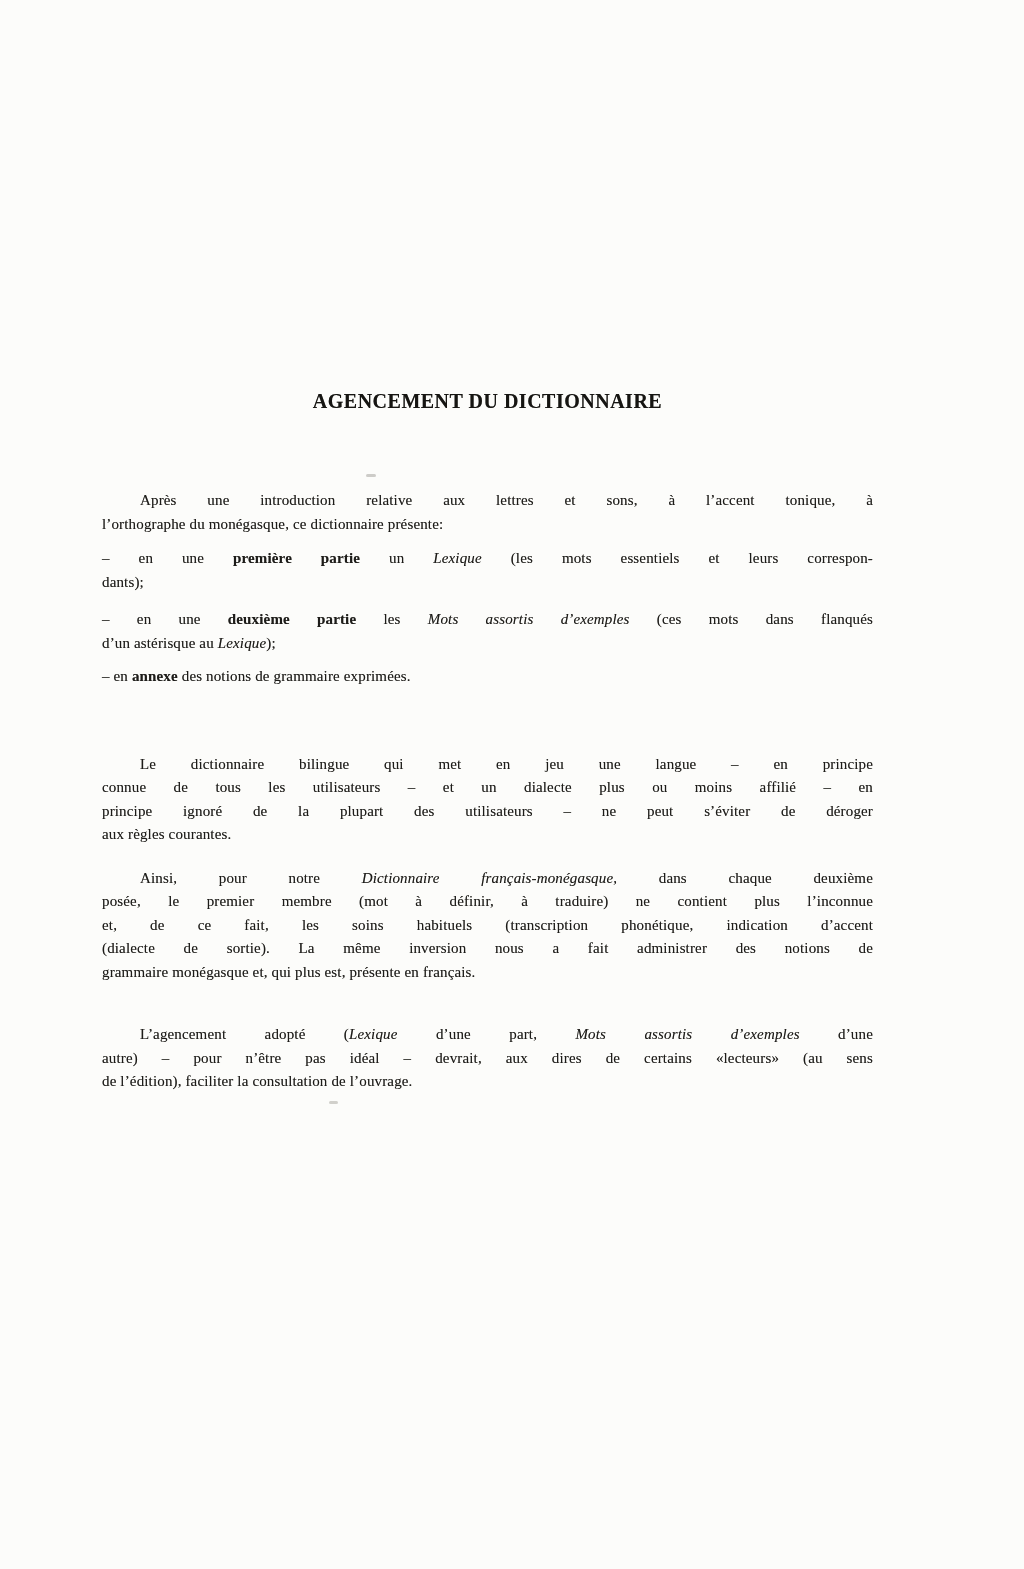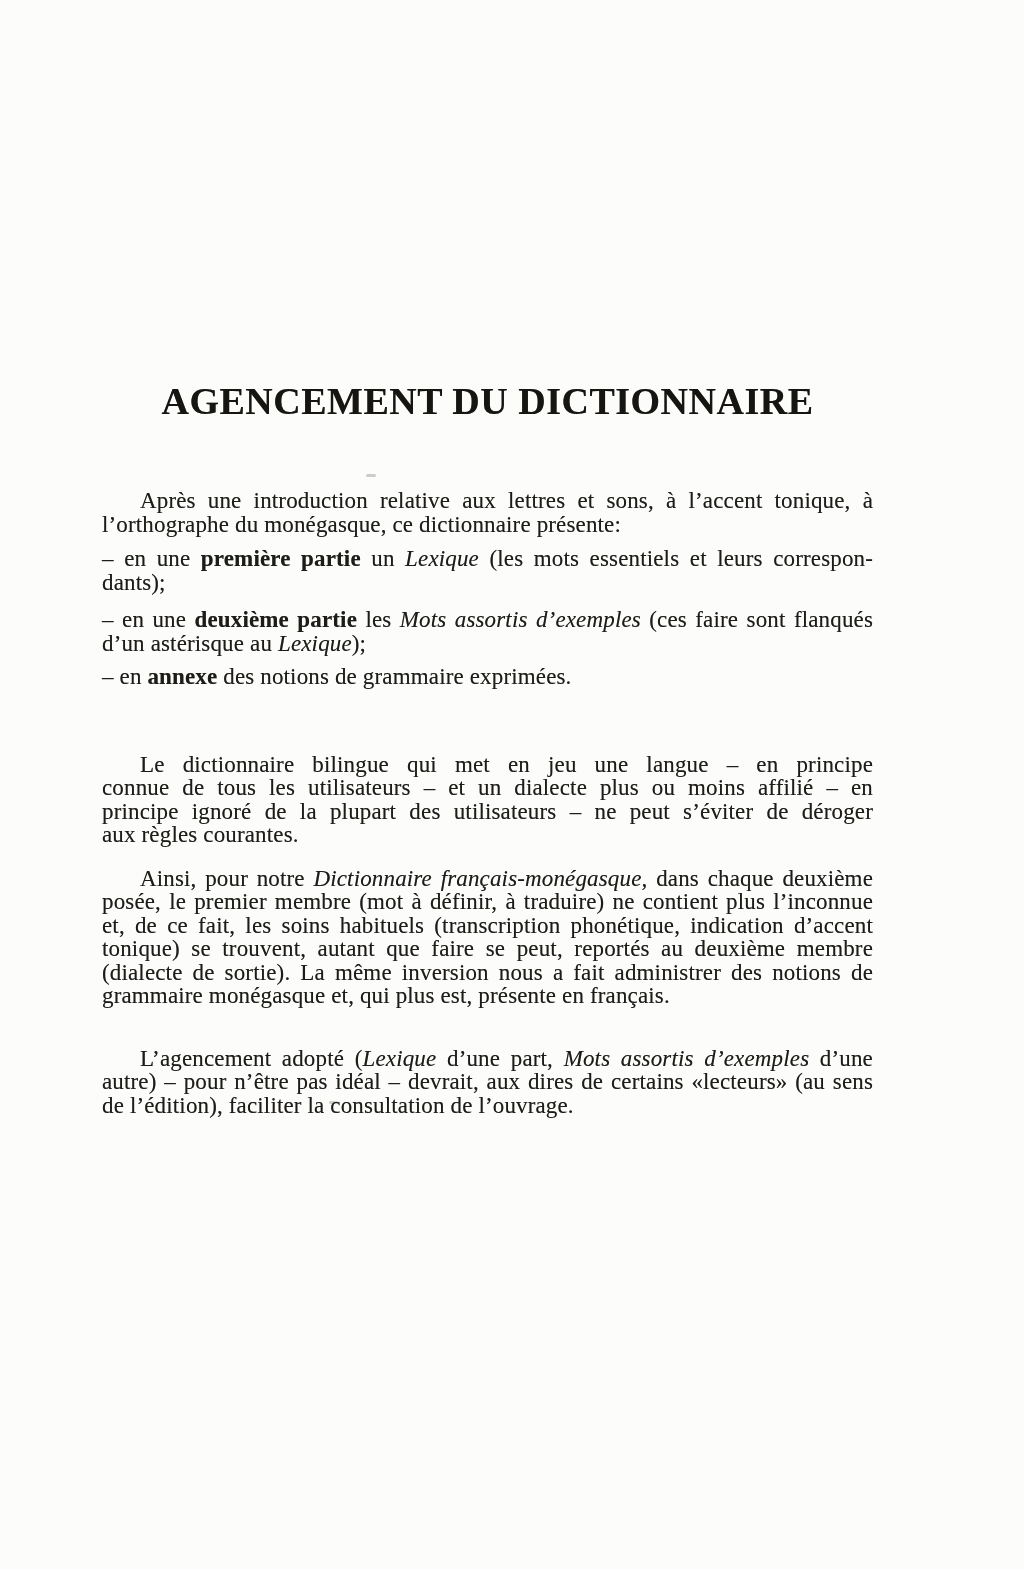--- a/index.html
+++ b/index.html
@@ -13,32 +13,32 @@
     font-family: "Liberation Serif", "DejaVu Serif", serif;
     color: #1d1c19;
   }
   .title {
     position: absolute;
     top: 383px;
     left: 102px;
     width: 771px;
     text-align: center;
     font-weight: bold;
-    font-size: 38px;
+    font-size: 20px;
     line-height: 36px;
     letter-spacing: 0.5px;
     color: #161512;
     text-shadow: 0 0 0.6px rgba(30,28,24,0.55);
   }
   .text-block {
     position: absolute;
     top: 489px;
     left: 102px;
     width: 771px;
-    font-size: 23px;
+    font-size: 15px;
     letter-spacing: 0.15px;
     text-shadow: 0 0 0.5px rgba(30,28,24,0.45);
   }
   .para { margin: 0; }
   .line {
     display: block;
     height: 23.5px;
     line-height: 23.5px;
     text-align: justify;
     text-align-last: justify;
@@ -77,37 +77,36 @@
   <div class="text-block">
       <div class="para indent" id="para-0">
         <div class="line first"><span>Après une introduction relative aux lettres et sons, à l’accent tonique, à</span></div>
         <div class="line last"><span>l’orthographe du monégasque, ce dictionnaire présente:</span></div>
       </div>
       <div class="para bullet" id="para-1">
         <div class="line first"><span>– en une </span><span class="b">première partie</span><span> un </span><span class="i">Lexique</span><span> (les mots essentiels et leurs correspon-</span></div>
         <div class="line last"><span>dants);</span></div>
       </div>
       <div class="para bullet" id="para-2">
-        <div class="line first"><span>– en une </span><span class="b">deuxième partie</span><span> les </span><span class="i">Mots assortis d’exemples</span><span> (ces faire sont flanqués</span></div>
+        <div class="line first"><span>– en une </span><span class="b">deuxième partie</span><span> les </span><span class="i">Mots assortis d’exemples</span><span> (ces mots dans flanqués</span></div>
         <div class="line last"><span>d’un astérisque au </span><span class="i">Lexique</span><span>);</span></div>
       </div>
       <div class="para bullet" id="para-3">
         <div class="line first last"><span>– en </span><span class="b">annexe</span><span> des notions de grammaire exprimées.</span></div>
       </div>
       <div class="para indent" id="para-4">
         <div class="line first"><span>Le dictionnaire bilingue qui met en jeu une langue – en principe</span></div>
         <div class="line"><span>connue de tous les utilisateurs – et un dialecte plus ou moins affilié – en</span></div>
         <div class="line"><span>principe ignoré de la plupart des utilisateurs – ne peut s’éviter de déroger</span></div>
         <div class="line last"><span>aux règles courantes.</span></div>
       </div>
       <div class="para indent" id="para-5">
         <div class="line first"><span>Ainsi, pour notre </span><span class="i">Dictionnaire français-monégasque,</span><span> dans chaque deuxième</span></div>
         <div class="line"><span>posée, le premier membre (mot à définir, à traduire) ne contient plus l’inconnue</span></div>
         <div class="line"><span>et, de ce fait, les soins habituels (transcription phonétique, indication d’accent</span></div>
-        <div class="line"><span>tonique) se trouvent, autant que faire se peut, reportés au deuxième membre</span></div>
         <div class="line"><span>(dialecte de sortie). La même inversion nous a fait administrer des notions de</span></div>
         <div class="line last"><span>grammaire monégasque et, qui plus est, présente en français.</span></div>
       </div>
       <div class="para indent" id="para-6">
         <div class="line first"><span>L’agencement adopté (</span><span class="i">Lexique</span><span> d’une part, </span><span class="i">Mots assortis d’exemples</span><span> d’une</span></div>
         <div class="line"><span>autre) – pour n’être pas idéal – devrait, aux dires de certains «lecteurs» (au sens</span></div>
         <div class="line last"><span>de l’édition), faciliter la consultation de l’ouvrage.</span></div>
       </div>
     </div>
 </div>

